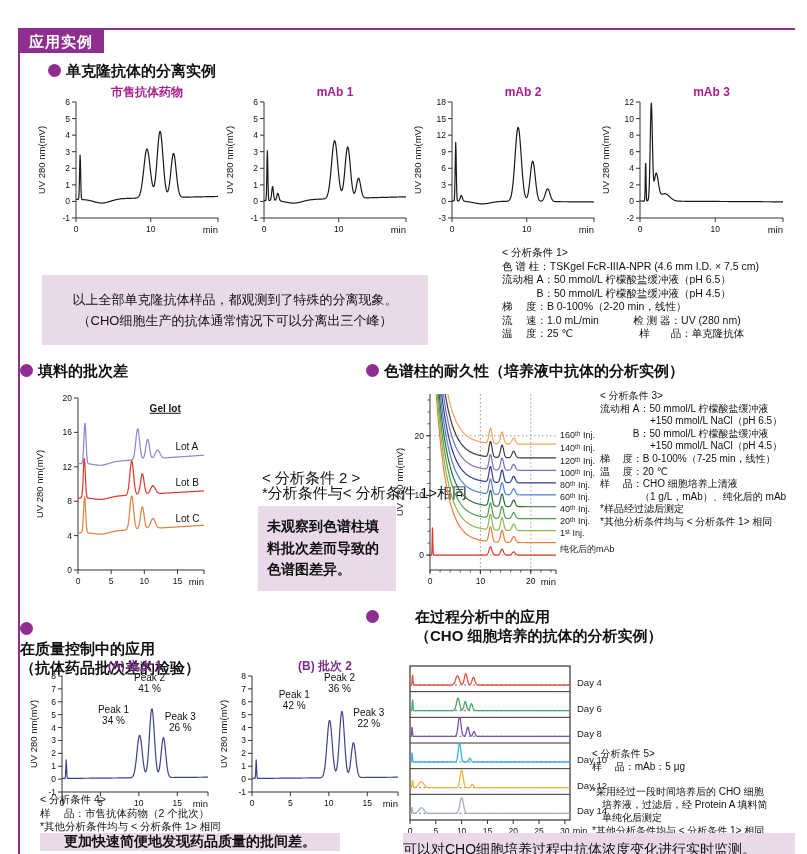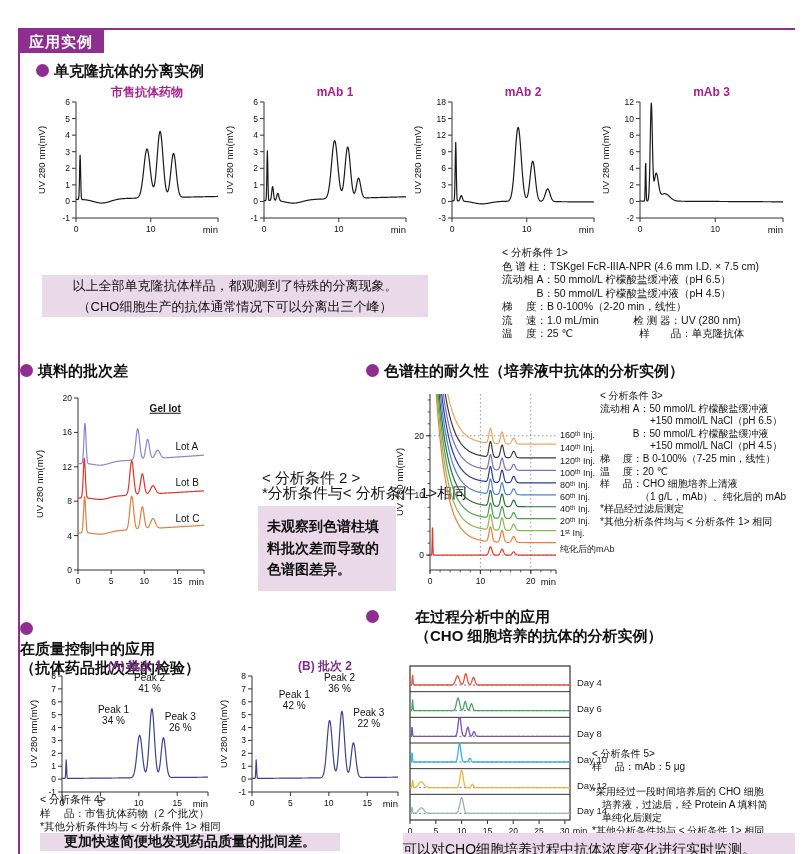--- a/index.html
+++ b/index.html
@@ -8,26 +8,26 @@
   .toprule{position:absolute;left:18px;top:8px;width:777px;height:2px;background:#8e2f8f;}
   .leftrule{position:absolute;left:18px;top:10px;width:2px;height:838px;background:#8e2f8f;}
   .badge{position:absolute;left:18px;top:10px;width:86px;height:23px;background:#8e2f8f;
          color:#fff;font-weight:bold;font-size:15px;line-height:23px;text-align:center;letter-spacing:1px;}
   .sec-title{position:absolute;display:flex;gap:5px;font-weight:bold;font-size:15px;color:#111;align-items:flex-start;}
   .bullet{flex:0 0 13px;width:13px;height:13px;border-radius:50%;background:#8e2f8f;margin-top:2px;}
   .cond{position:absolute;font-size:10.5px;line-height:13.5px;color:#111;white-space:pre-line;}
   .cond.small{font-size:10px;line-height:12.6px;}
   .cond.bold{font-weight:normal;font-size:15px;line-height:15px;}
   .pink{position:absolute;background:#e9d9e9;color:#111;}
-  #note1{left:42px;top:255px;width:378px;padding:0 4px;font-size:13px;line-height:21px;text-align:center;white-space:pre-line;}
+  #note1{left:42px;top:255px;width:378px;padding:14px 4px;font-size:13px;line-height:21px;text-align:center;white-space:pre-line;}
   #note2{left:258px;top:486px;width:120px;padding:10px 9px;font-size:14px;line-height:21.5px;font-weight:bold;}
   #note3{left:600px;top:524px;width:189px;padding:8px;font-size:13px;line-height:20px;font-weight:bold;}
   #note4{left:40px;top:813px;width:300px;padding:0 0;font-size:14px;text-align:center;font-weight:bold;}
   #note5{left:403px;top:813px;width:392px;padding:8px 0;font-size:14px;text-align:left;}
-  #t1{left:36px;top:42px;}
+  #t1{left:48px;top:42px;}
   #t2{left:20px;top:342px;}
   #t3{left:366px;top:342px;}
   #t4{left:20px;top:600px;flex-direction:column;}
   #t5{left:366px;top:588px;gap:36px;}
   #cond1{left:502px;top:226px;width:303px;}
   #cond2{left:262px;top:450px;}
   #cond3{left:600px;top:370px;width:207px;}
   #cond4{left:40px;top:773px;}
   #cond5{left:592px;top:728px;width:213px;font-size:10px;line-height:12.8px;}
   .chart{position:absolute;}

